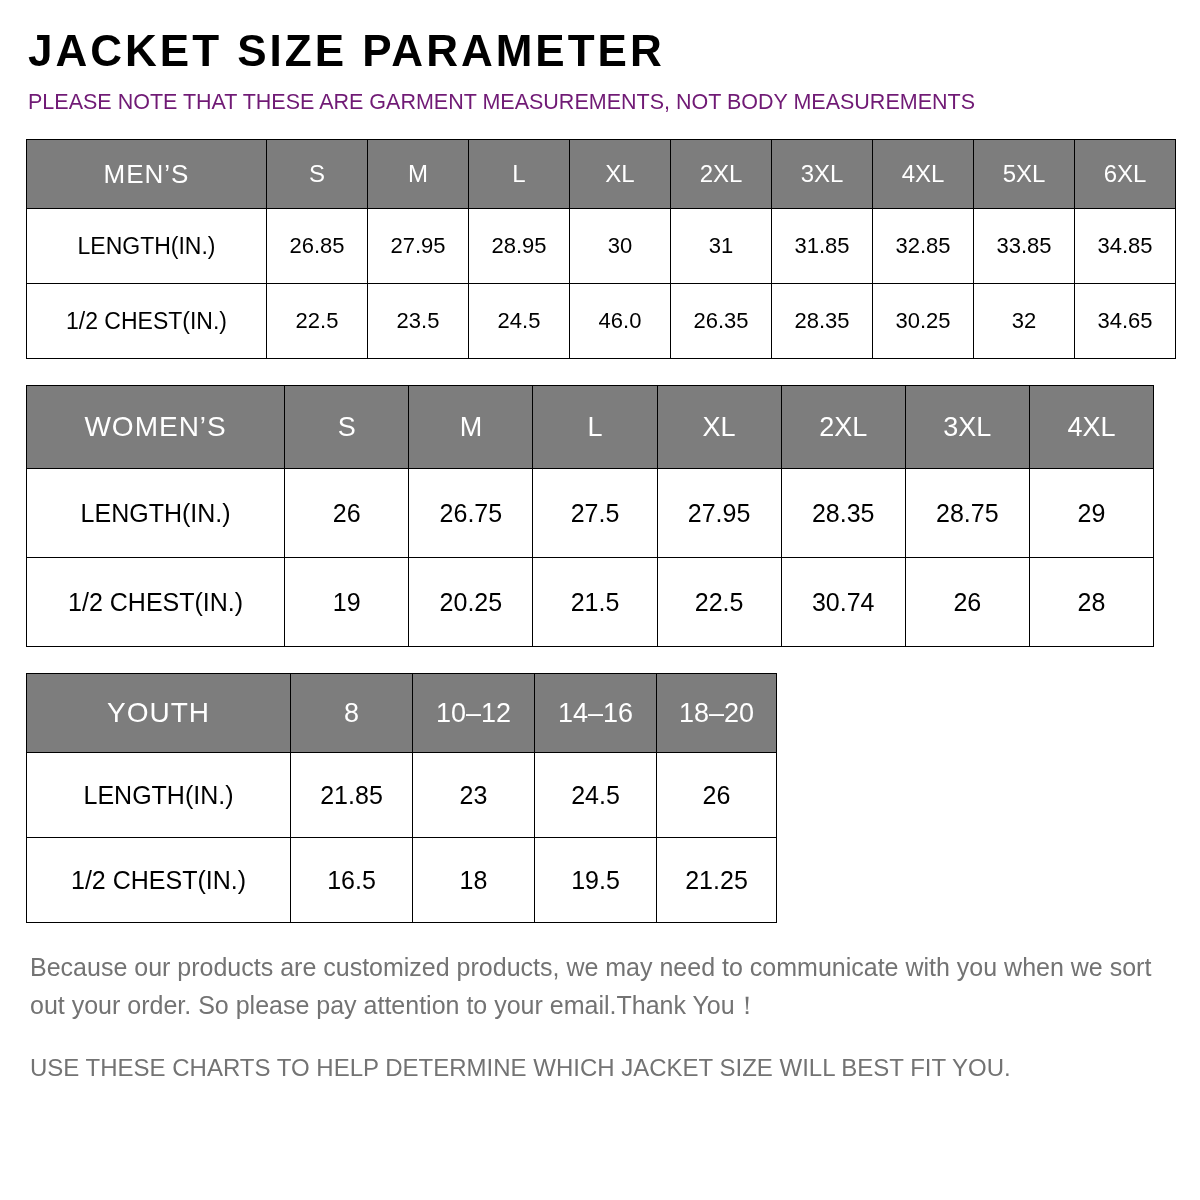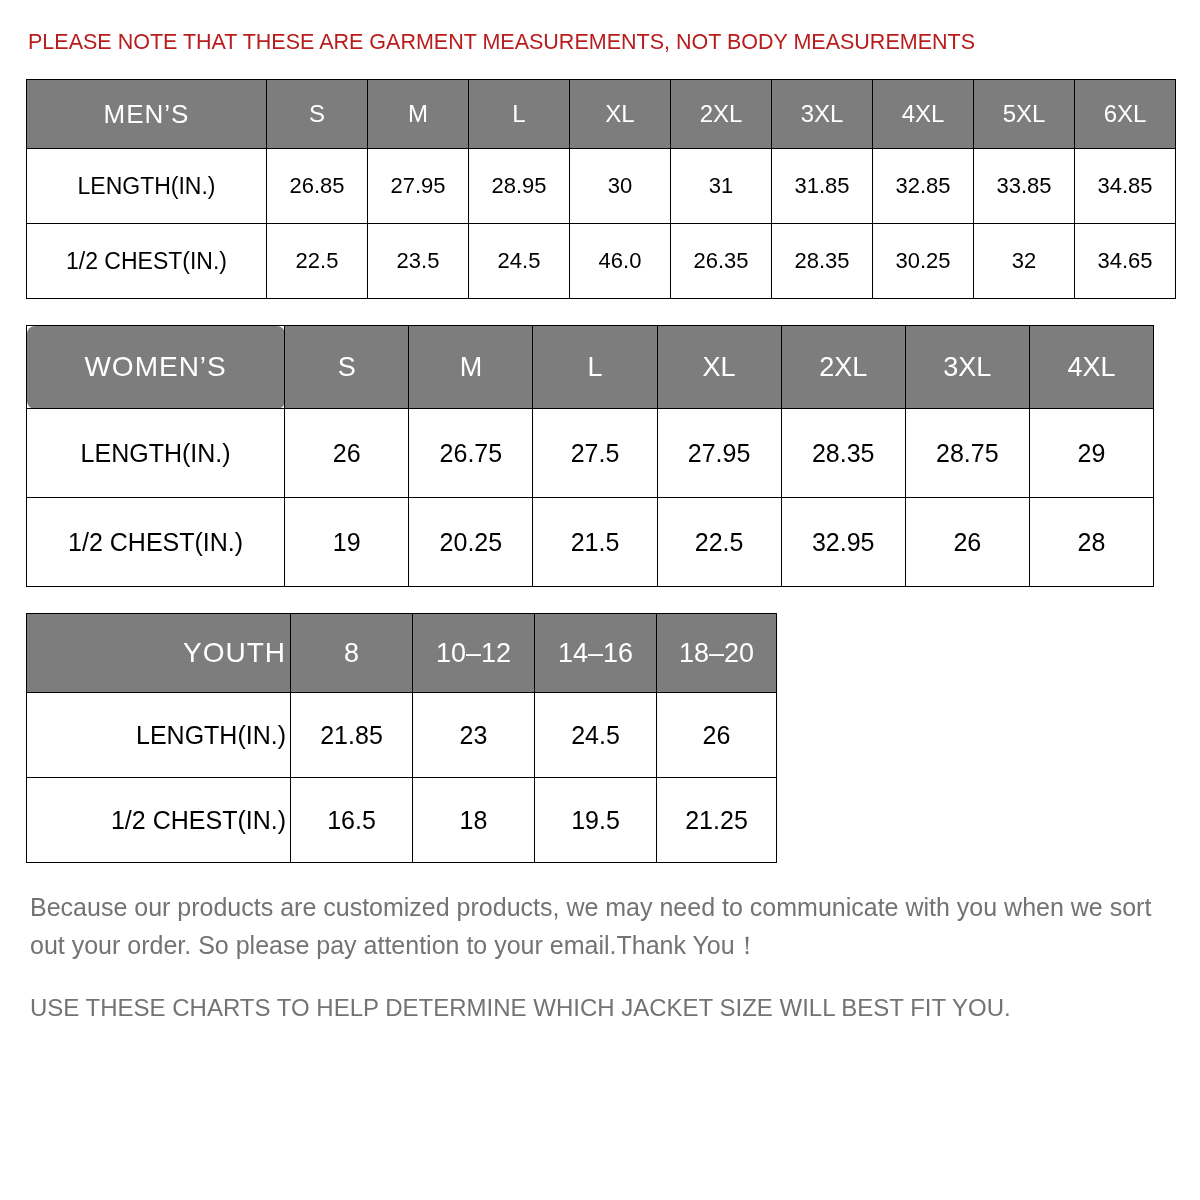--- a/index.html
+++ b/index.html
@@ -21,21 +21,21 @@
     padding: 28px 26px 10px 26px;
   }
   .title {
     font-size: 44px;
     font-weight: bold;
     letter-spacing: 3px;
     margin: 0 0 14px 2px;
     line-height: 1.05;
   }
   .note-red {
-    color: #b91c1c;
+    color: #701a75;
     font-size: 21.5px;
     line-height: 1.35;
     margin: 0 0 22px 2px;
     max-width: 1000px;
   }
   table.size-table {
     border-collapse: collapse;
     table-layout: fixed;
     margin-bottom: 26px;
   }
@@ -63,47 +63,48 @@
     font-size: 23px;
     text-align: center;
   }
   
   #table-mens { width: 1148px; }
   #table-mens tr.head td { height: 68px; }
   #table-mens td { height: 74px; }
   
   #table-womens { width: 1128px; }
   #table-womens tr.head td { height: 82px; font-size: 27px; }
-  #table-womens tr.head td.first { font-size: 28px; border-radius: 8px; }
+  #table-womens tr.head td.first { font-size: 28px; }
   #table-womens td { height: 88px; font-size: 25px; }
   #table-womens td.first { font-size: 25px; }
   
   #table-youth { width: 750px; }
   #table-youth tr.head td { height: 78px; font-size: 27px; }
   #table-youth tr.head td.first { font-size: 28px; }
   #table-youth td { height: 84px; font-size: 25px; }
-  #table-youth td.first { font-size: 25px; text-align: right; }
+  #table-youth td.first { font-size: 25px; }
 
   .footer-red {
     color: #737373;
     font-size: 25px;
     line-height: 1.5;
     margin: 12px 0 0 4px;
     max-width: 1130px;
   }
   .footer-red.second {
     margin-top: 26px;
     font-size: 24px;
   }
 </style>
 </head>
 <body>
 
 <div class="page">
 
+  <h1 class="title">JACKET SIZE PARAMETER</h1>
 
   <p class="note-red">PLEASE NOTE THAT THESE ARE GARMENT MEASUREMENTS, NOT BODY MEASUREMENTS</p>
 
   <table class="size-table" id="table-mens">
     <colgroup>
       <col style="width:240px">
       <col style="width:101px">
         <col style="width:101px">
         <col style="width:101px">
       <col style="width:101px">
@@ -184,21 +185,21 @@
         <td>28.35</td>
         <td>28.75</td>
         <td>29</td>
       </tr>
       <tr>
         <td class="first">1/2 CHEST(IN.)</td>
         <td>19</td>
         <td>20.25</td>
         <td>21.5</td>
         <td>22.5</td>
-        <td>32.95</td>
+        <td>30.74</td>
         <td>26</td>
         <td>28</td>
       </tr>
     </tbody>
   </table>
 
   <table class="size-table" id="table-youth">
     <colgroup>
       <col style="width:264px">
       <col style="width:122px">

